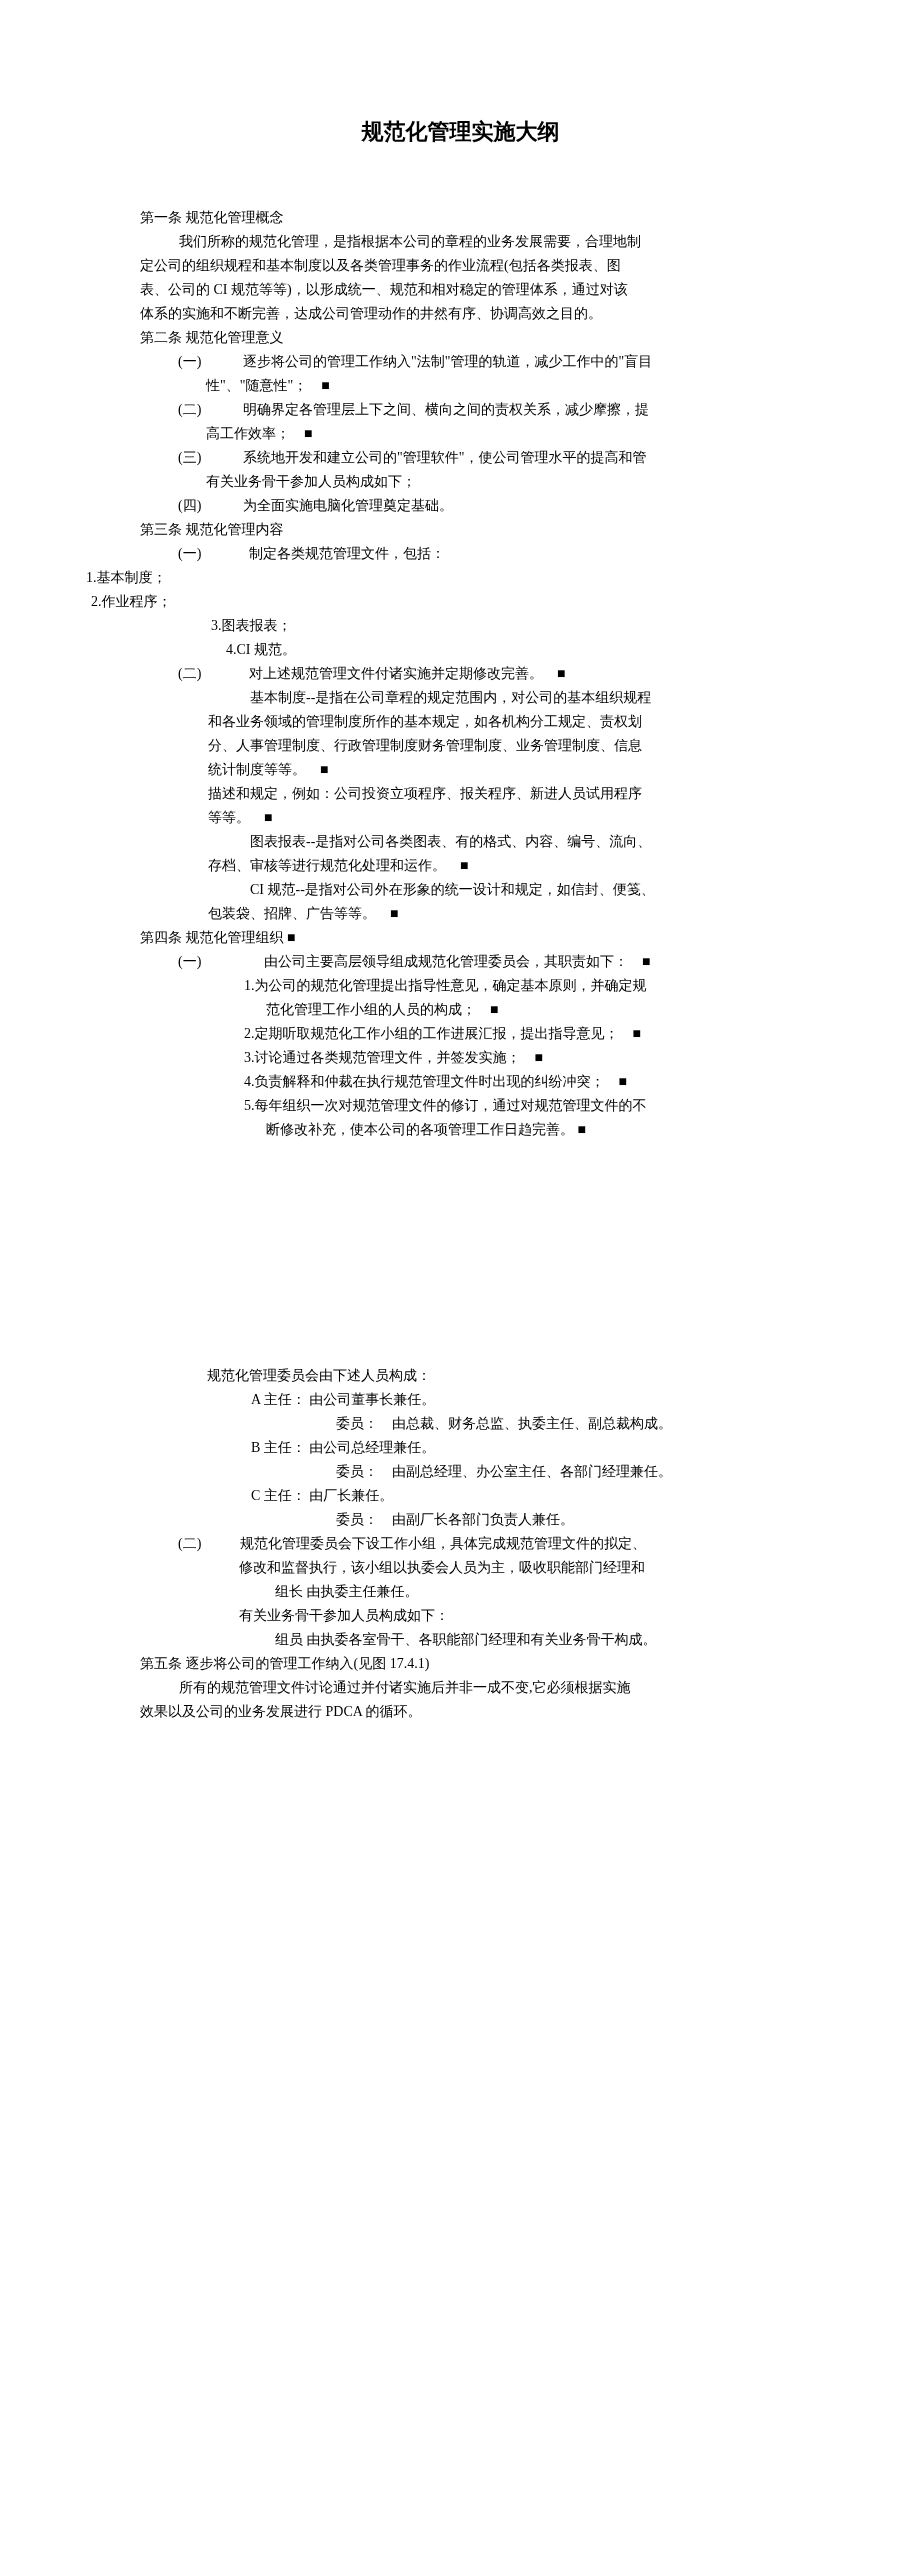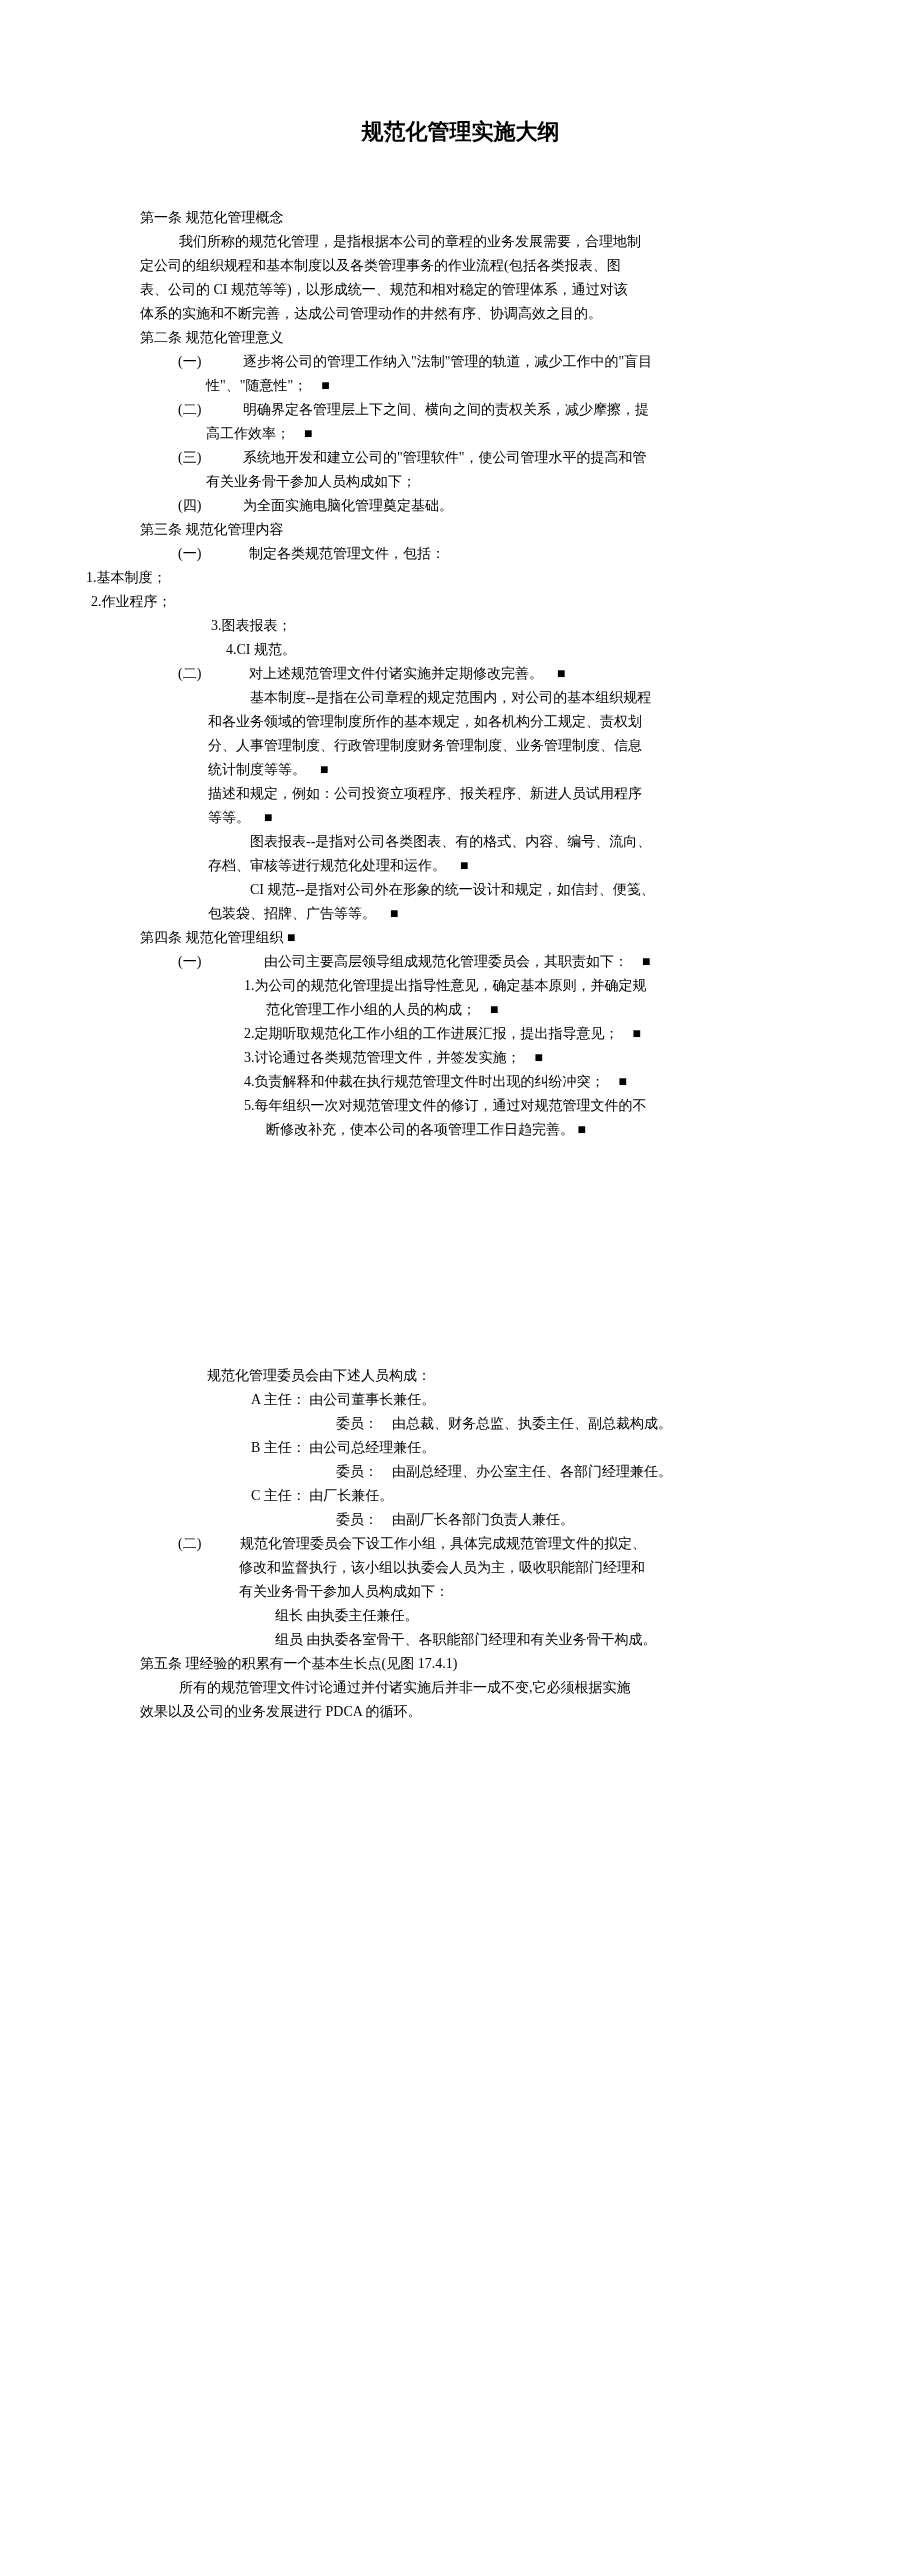--- a/index.html
+++ b/index.html
@@ -96,21 +96,21 @@
       <div class="spacer" style="height: 222px;"></div>
       <div class="line" style="padding-left: 207px;"><span>规范化管理委员会由下述人员构成：</span></div>
       <div class="line" style="padding-left: 251px;"><span>A 主任： 由公司董事长兼任。</span></div>
       <div class="line" style="padding-left: 336px;"><span>委员：　由总裁、财务总监、执委主任、副总裁构成。</span></div>
       <div class="line" style="padding-left: 251px;"><span>B 主任： 由公司总经理兼任。</span></div>
       <div class="line" style="padding-left: 336px;"><span>委员：　由副总经理、办公室主任、各部门经理兼任。</span></div>
       <div class="line" style="padding-left: 251px;"><span>C 主任： 由厂长兼任。</span></div>
       <div class="line" style="padding-left: 336px;"><span>委员：　由副厂长各部门负责人兼任。</span></div>
       <div class="line" style="padding-left: 178px;"><span class="lbl" style="width: 62px;">(二)</span><span>规范化管理委员会下设工作小组，具体完成规范管理文件的拟定、</span></div>
       <div class="line" style="padding-left: 239px;"><span>修改和监督执行，该小组以执委会人员为主，吸收职能部门经理和</span></div>
+      <div class="line" style="padding-left: 275px;"><span>组长 由执委主任兼任。</span></div>
       <div class="line" style="padding-left: 239px;"><span>有关业务骨干参加人员构成如下：</span></div>
-      <div class="line" style="padding-left: 275px;"><span>组长 由执委主任兼任。</span></div>
       <div class="line" style="padding-left: 275px;"><span>组员 由执委各室骨干、各职能部门经理和有关业务骨干构成。</span></div>
-      <div class="line" style="padding-left: 140px;"><span>第五条 理经验的积累有一个基本生长点(见图 17.4.1)</span></div>
+      <div class="line" style="padding-left: 140px;"><span>第五条 逐步将公司的管理工作纳入(见图 17.4.1)</span></div>
       <div class="line" style="padding-left: 179px;"><span>所有的规范管理文件讨论通过并付诸实施后并非一成不变,它必须根据实施</span></div>
       <div class="line" style="padding-left: 140px;"><span>效果以及公司的业务发展进行 PDCA 的循环。</span></div>
     </div>
 </div>
 
 
 </body></html>

